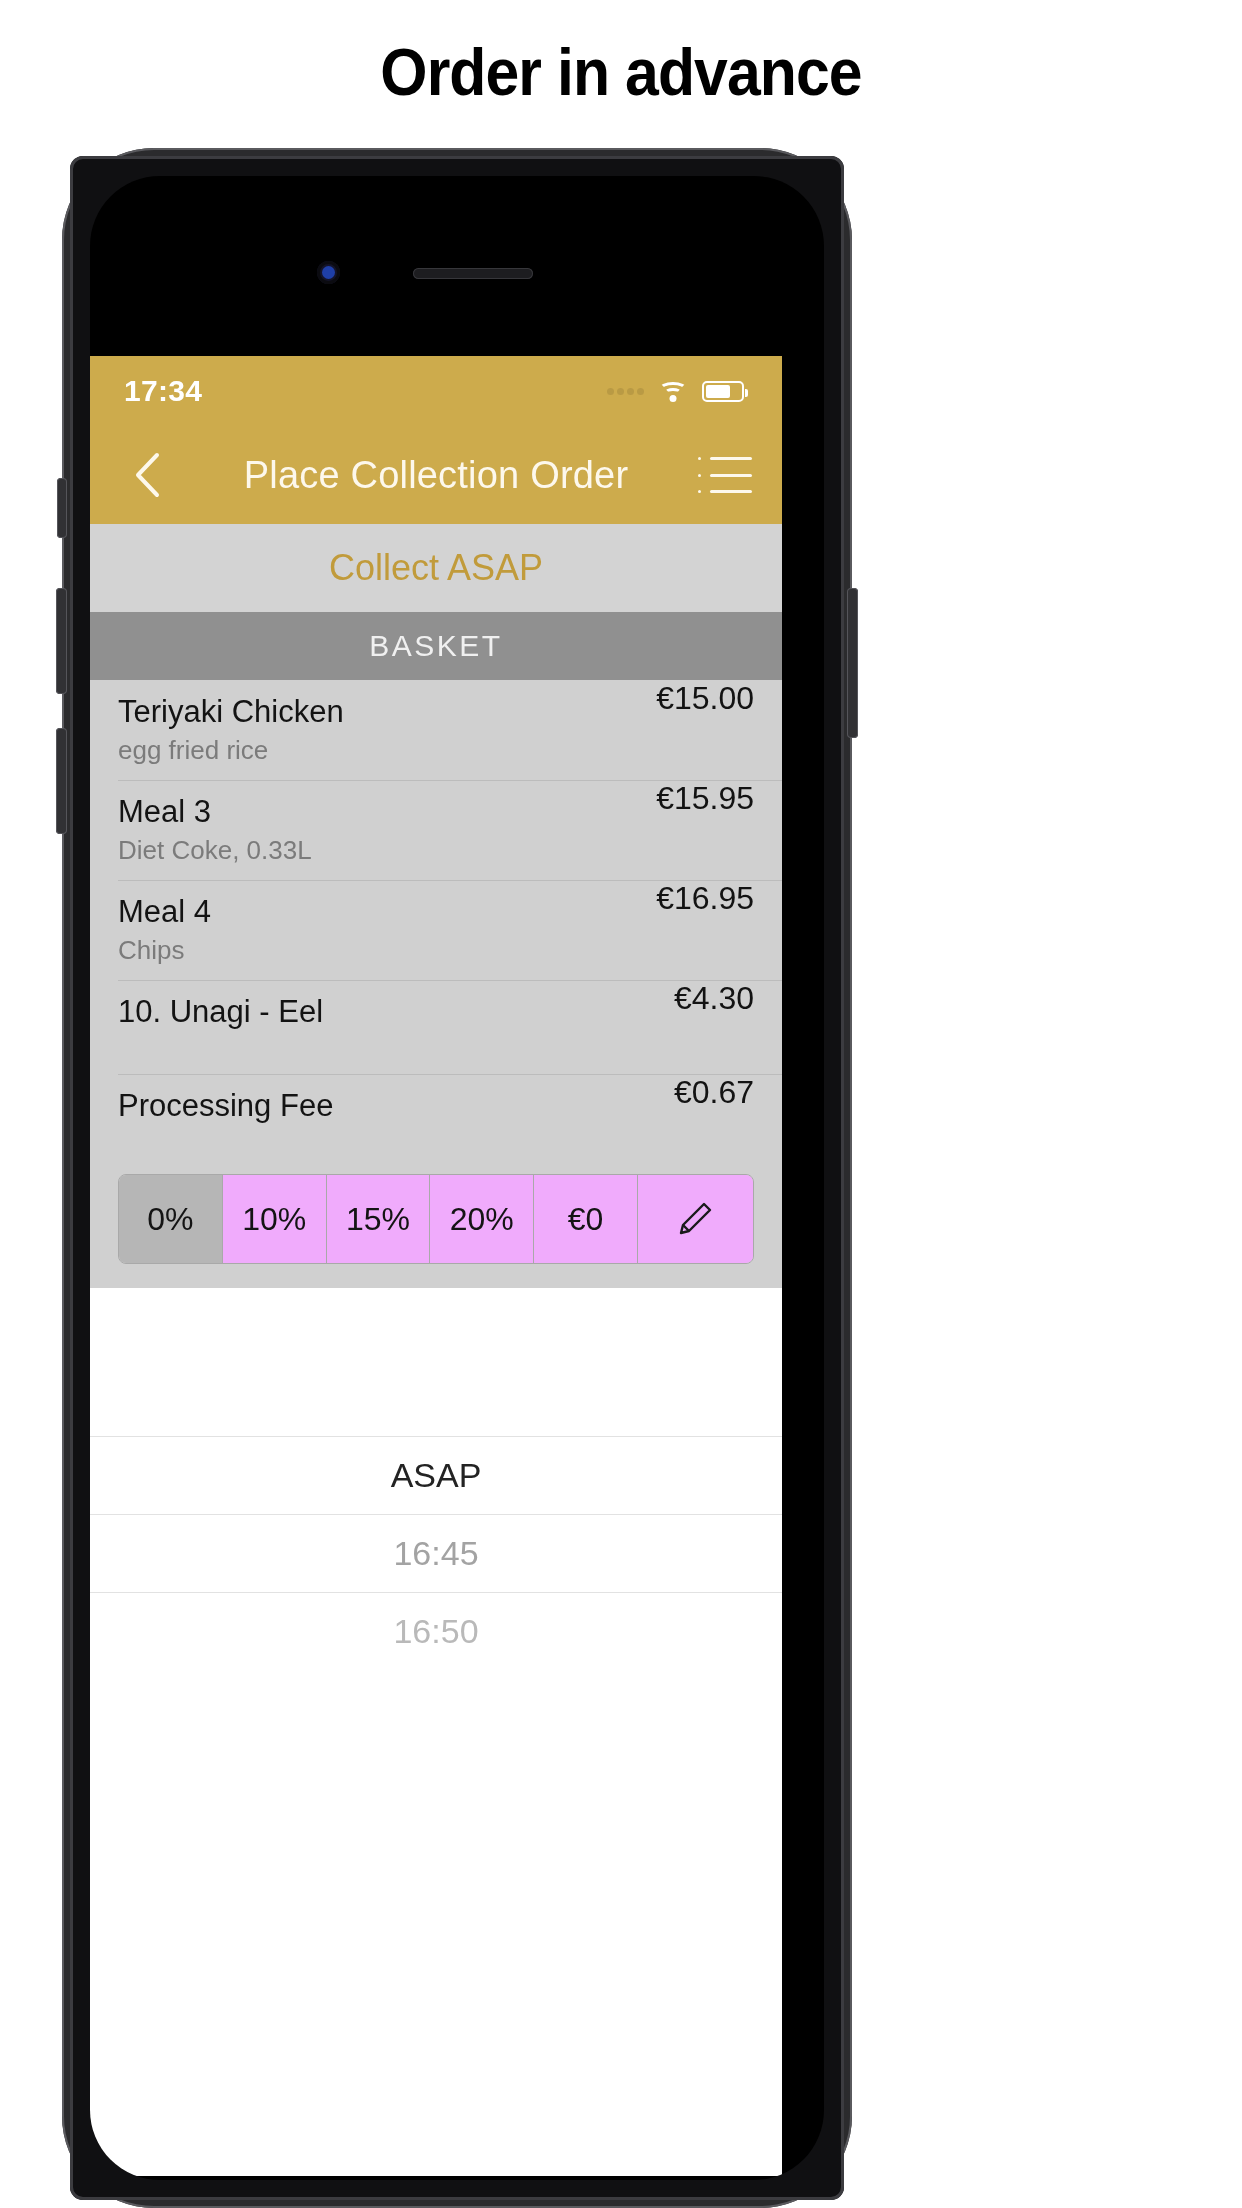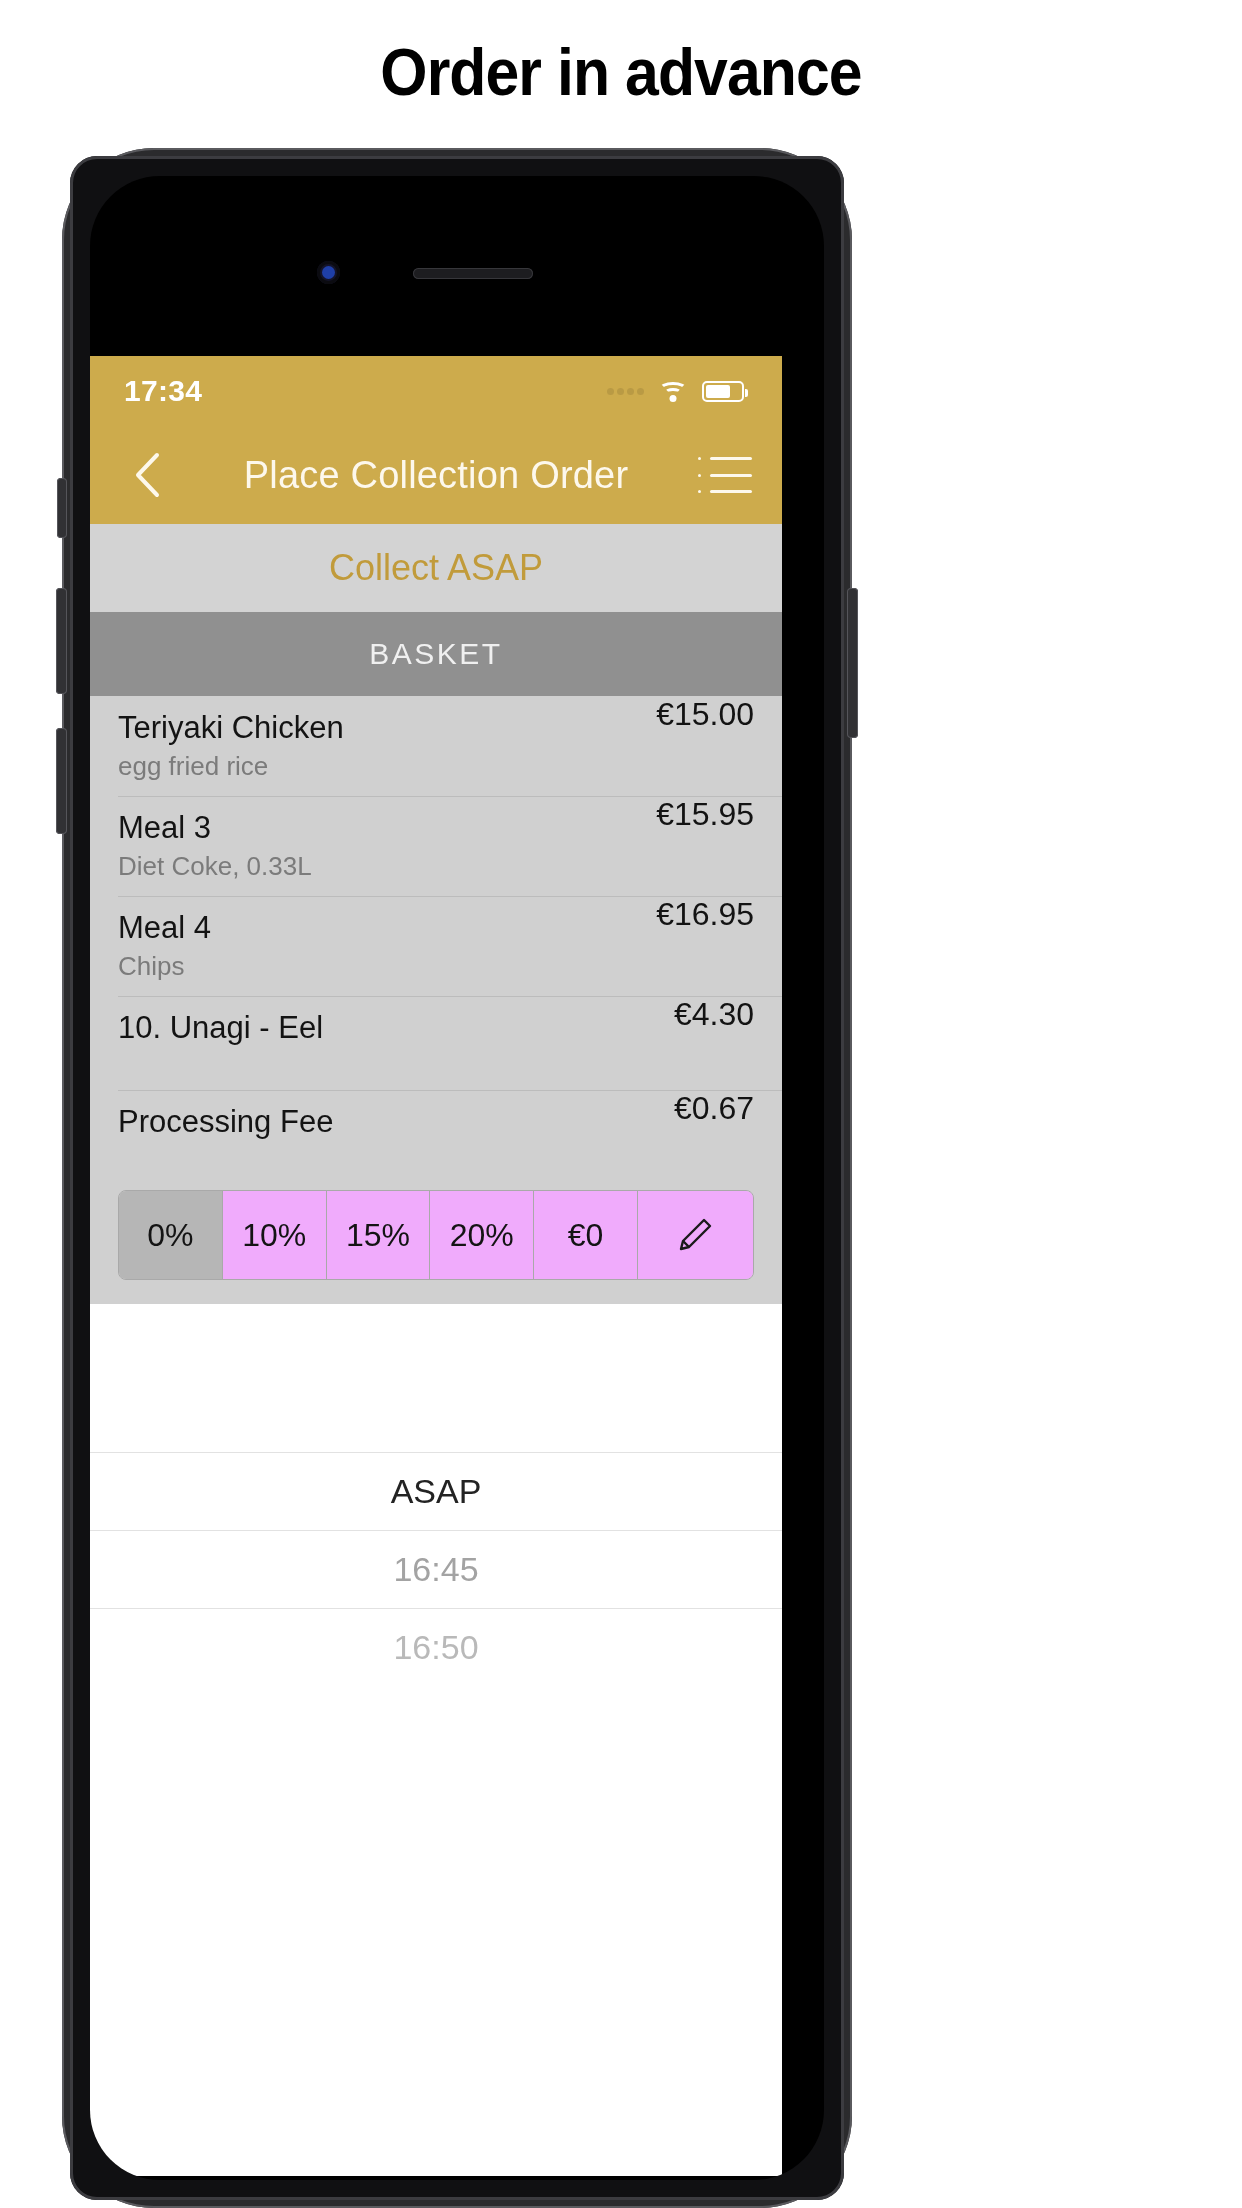--- a/index.html
+++ b/index.html
@@ -29,21 +29,21 @@
     position:absolute;
     left:62px; top:148px;
     width:790px; height:2060px;
     background:#2b2b2d;
     border-radius:92px;
     box-shadow:inset 0 0 0 2px #5a5a5e;
   }
   .phone-inner-ring {
     position:absolute;
     left:8px; top:8px; right:8px; bottom:8px;
-    border-radius:27px;
+    border-radius:13px;
     background:#101012;
     box-shadow:inset 0 0 0 3px #3c3c40;
   }
   .phone-screen-black {
     position:absolute;
     left:20px; top:20px; right:20px; bottom:20px;
     border-radius:70px;
     background:#000000;
     overflow:hidden;
   }
@@ -212,21 +212,21 @@
     background:#d3d3d3;
     display:flex;
     align-items:center;
     justify-content:center;
     color:#c19b3b;
     font-size:36px;
   }
 
   
   .basket-header {
-    height:84px;
+    height:68px;
     background:#909090;
     display:flex;
     align-items:center;
     justify-content:center;
     color:#f0f0f0;
     font-size:30px;
     letter-spacing:2.5px;
   }
 
   

